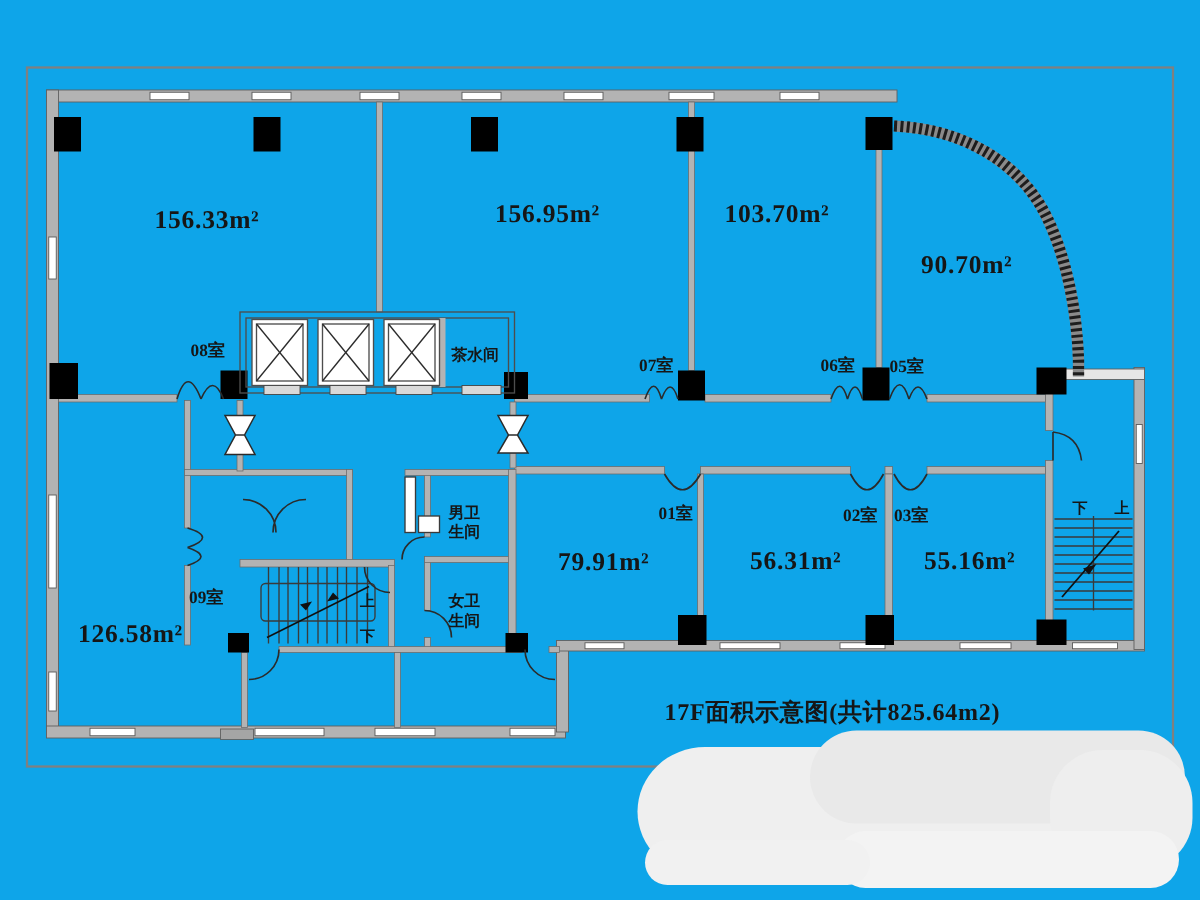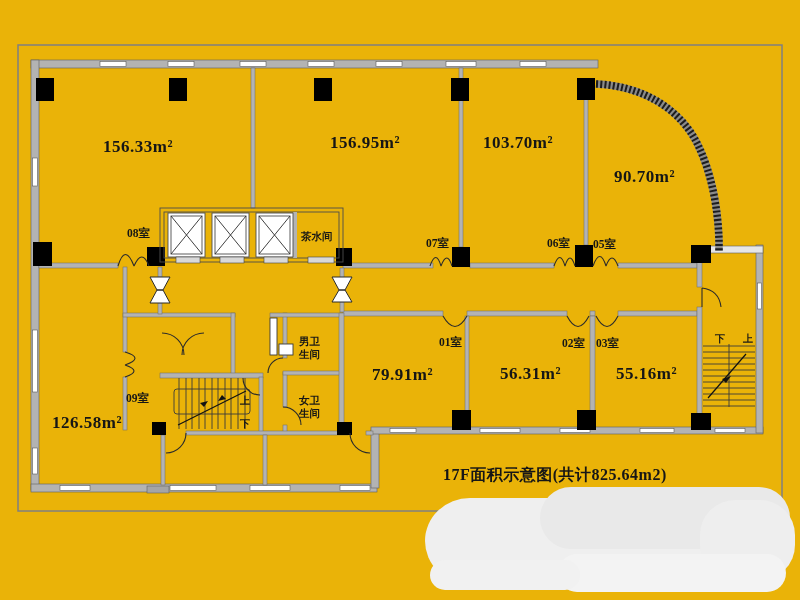--- a/index.html
+++ b/index.html
@@ -1,16 +1,16 @@
 <!DOCTYPE html>
 <html><head>
 <meta charset="utf-8">
 <style>
   html,body{margin:0;padding:0;background:#ffffff;}
-  #stage{position:relative;width:800px;height:600px;background:#eab308;overflow:hidden;}
+  #stage{position:relative;width:800px;height:600px;background:#0ea5e9;overflow:hidden;}
   svg{display:block;}
   text{font-family:"Liberation Serif","DejaVu Serif",serif;font-weight:bold;fill:#161616;}
   .area-label{font-size:17px;letter-spacing:.5px;}
   .door-label{font-size:11.5px;}
   .fac-label{font-size:10.5px;}
   .stair-label{font-size:10px;}
   .title-label{font-size:16px;letter-spacing:.5px;}
 </style>
 </head>
 <body>

